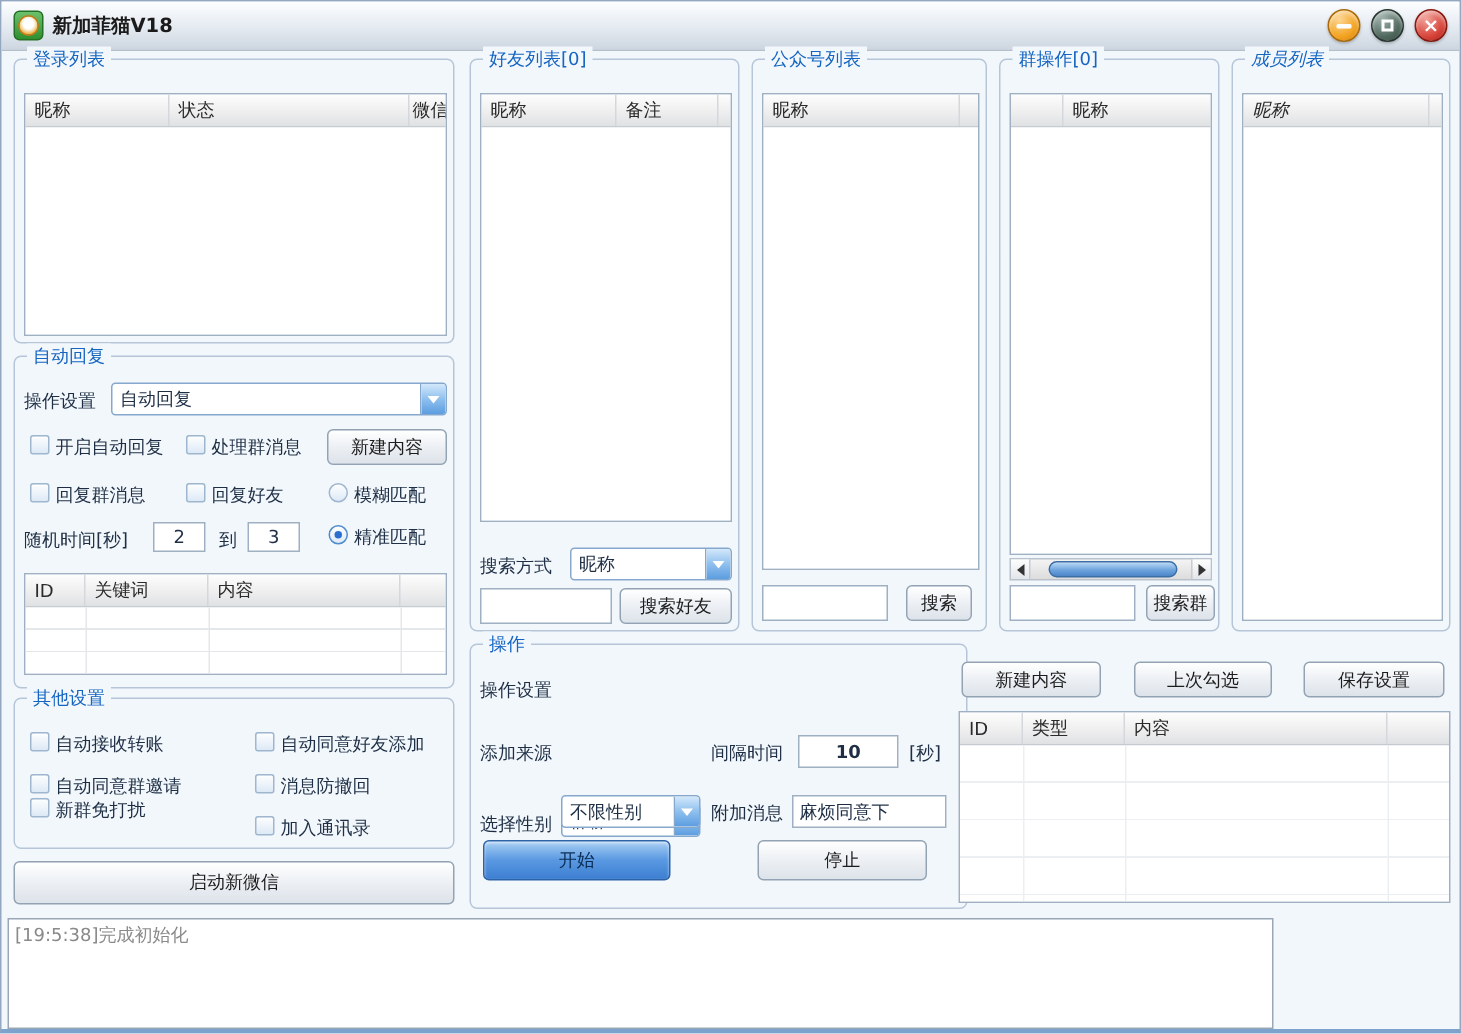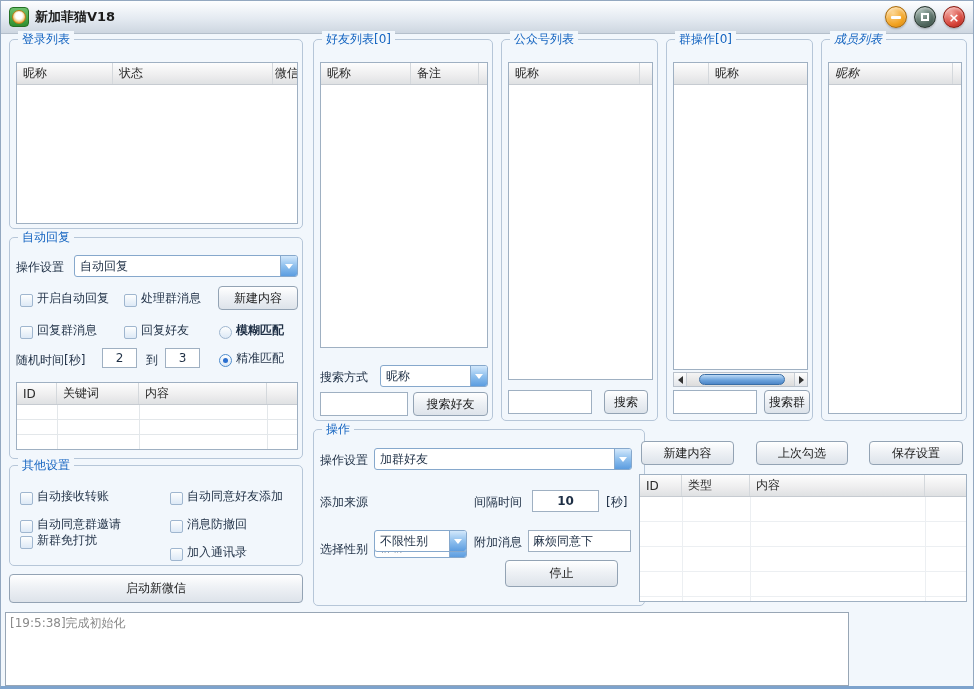--- a/index.html
+++ b/index.html
@@ -83,21 +83,21 @@
     position: absolute; display: flex; align-items: center; justify-content: center;
     font-size: 12px; color: #1c1c1c; cursor: default;
     background: linear-gradient(#ffffff, #eef1f5 45%, #dde3ea);
     border: 1px solid #93a3b4; border-radius: 4px; white-space: nowrap;
   }
   .btn.blue {
     background: linear-gradient(#a9cff4, #5b9ae2 48%, #3c7ed2);
     border: 1px solid #2d64a8; color: #0a2c55;
     box-shadow: inset 0 1px 2px rgba(255,255,255,.6);
   }
-  .cb, .radio { position: absolute; display: inline-flex; align-items: flex-end; gap: 4px; font-size: 12px; color: #1e2f45; white-space: nowrap; }
+  .cb, .radio { position: absolute; display: inline-flex; align-items: flex-start; gap: 4px; font-size: 12px; color: #1e2f45; white-space: nowrap; }
   .cb .box {
     width: 13px; height: 13px; border: 1px solid #9fb6cf; border-radius: 2px;
     background: linear-gradient(#fdfefe, #dde9f6);
   }
   .radio .rbox {
     width: 13px; height: 13px; border: 1px solid #9fb6cf; border-radius: 50%;
     background: linear-gradient(#fdfefe, #dde9f6); position: relative;
   }
   .radio.checked .rbox { border-color: #4f8ccc; }
   .radio.checked .rbox::after {
@@ -179,21 +179,21 @@
     </label>
     <div class="btn" style="left:208px;top:48px;width:80px;height:24px;">新建内容</div>
     <label class="cb" style="left:10px;top:84px;">
       <span class="box"></span>
       <span>回复群消息</span>
     </label>
     <label class="cb" style="left:114px;top:84px;">
       <span class="box"></span>
       <span>回复好友</span>
     </label>
-    <label class="radio" style="left:209px;top:84px;font-weight:bold;">
+    <label class="radio" style="left:209px;top:84px;">
       <span class="rbox"></span>
       <span>模糊匹配</span>
     </label>
     <span class="lbl" style="left:6px;top:114px;">随机时间[秒]</span>
     <input class="tin" style="left: 92px; top: 110px; width: 35px; height: 20px; text-align: center;" value="2">
     <span class="lbl" style="left:136px;top:114px;">到</span>
     <input class="tin" style="left: 155px; top: 110px; width: 35px; height: 20px; text-align: center;" value="3">
     <label class="radio checked" style="left:209px;top:112px;">
       <span class="rbox"></span>
       <span>精准匹配</span>
@@ -304,45 +304,40 @@
         <span class="lb-col" style="width:124px">昵称</span>
         <span class="lb-col fill"></span>
       </div>
       <div class="lb-body"></div>
     </div>
   </div>
 
   <div class="gb" style="left:312px;top:428px;width:332px;height:177px;">
     <span class="gb-title">操作</span>
     <span class="lbl" style="left:6px;top:22px;">操作设置</span>
-    <div class="combo" style="left:60px;top:18px;width:258px;">
-      <span class="combo-val">加群好友</span>
-      <span class="combo-btn">
-          <i class="chev"></i>
-        </span>
-    </div>
     <span class="lbl" style="left:6px;top:64px;">添加来源</span>
     <div class="combo" style="left:60px;top:60px;width:93px;margin-top:46px;">
       <span class="combo-val">群聊</span>
       <span class="combo-btn">
           <i class="chev"></i>
         </span>
     </div>
     <span class="lbl" style="left:160px;top:64px;">间隔时间</span>
     <input class="tin" style="left: 218px; top: 60px; width: 67px; height: 22px; text-align: center; font-weight: bold;" value="10">
     <span class="lbl" style="left:292px;top:64px;">[秒]</span>
     <span class="lbl" style="left:6px;top:111px;">选择性别</span>
     <div class="combo" style="left:60px;top:100px;width:93px;">
       <span class="combo-val">不限性别</span>
       <span class="combo-btn">
           <i class="chev"></i>
         </span>
     </div>
     <span class="lbl" style="left:160px;top:104px;">附加消息</span>
     <input class="tin" style="left: 214px; top: 100px; width: 103px; height: 22px;" value="麻烦同意下">
+    <div class="btn blue" style="left:8px;top:130px;width:125px;height:27px;">开始</div>
     <div class="btn" style="left:191px;top:130px;width:113px;height:27px;">停止</div>
   </div>
 
   <div class="btn" style="left:640px;top:440px;width:93px;height:24px;">新建内容</div>
   <div class="btn" style="left:755px;top:440px;width:92px;height:24px;">上次勾选</div>
   <div class="btn" style="left:868px;top:440px;width:94px;height:24px;">保存设置</div>
   <div class="listbox" style="left:638px;top:473px;width:328px;height:128px;">
     <div class="lb-head">
       <span class="lb-col" style="width:42px">ID</span>
       <span class="lb-col" style="width:68px">类型</span>

